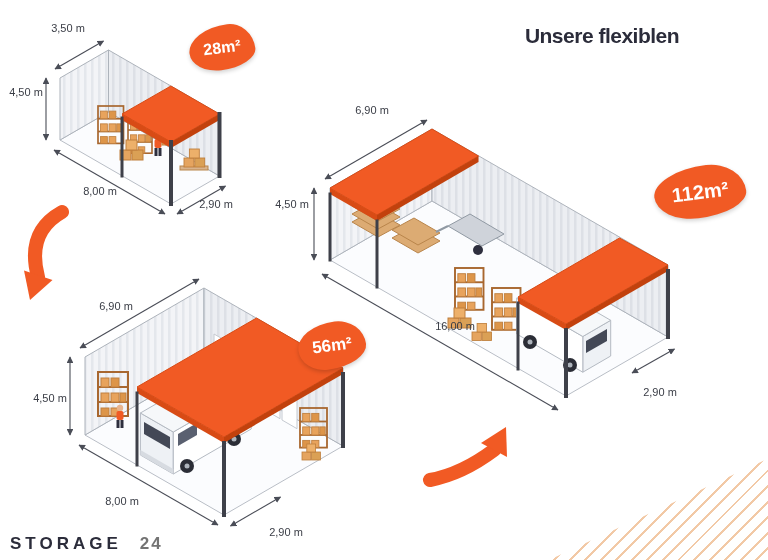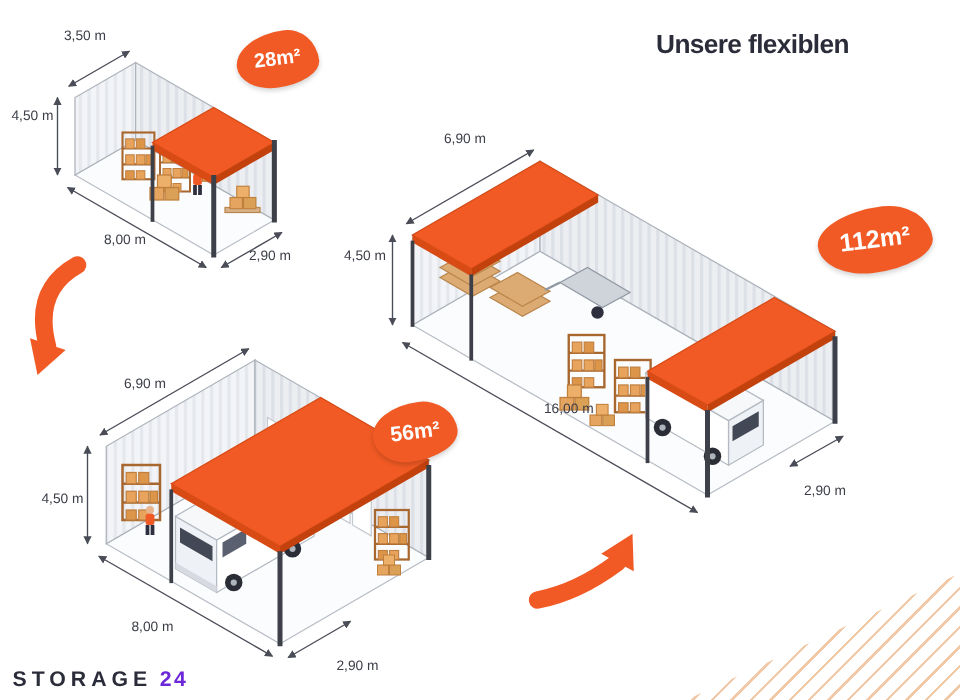--- a/index.html
+++ b/index.html
@@ -13,21 +13,21 @@
          background:#F15A24;color:#fff;font-weight:bold;transform:rotate(-7deg);
          box-shadow:0 2px 4px rgba(0,0,0,0.18);}
   .badge-small{left:189px;top:25px;width:66px;height:45px;font-size:16px;
          border-radius:62% 38% 55% 45%/55% 60% 40% 45%;}
   .badge-medium{left:298px;top:322px;width:68px;height:47px;font-size:17px;
          border-radius:58% 42% 60% 40%/52% 55% 45% 48%;}
   .badge-large{left:654px;top:166px;width:92px;height:52px;font-size:20px;
          border-radius:60% 40% 55% 45%/50% 58% 42% 50%;}
   .logo{position:absolute;left:10px;bottom:6px;font-weight:bold;font-size:17px;
         letter-spacing:4px;color:#2b2c3a;}
-  .logo-number{color:#6d28d9;margin-left:6px;letter-spacing:2px;}
+  .logo-number{color:#737373;margin-left:18px;letter-spacing:2px;}
   .stripes{position:absolute;right:0;bottom:0;width:255px;height:118px;
         background:repeating-linear-gradient(135deg,rgba(255,255,255,0) 0 9px,#f2c9a6 9px 11px);
         clip-path:polygon(100% 0,100% 100%,0 100%);}
 </style>
 </head>
 <body>
 
 <div class="stage">
 
 <svg width="768" height="560" viewBox="0 0 768 560">

